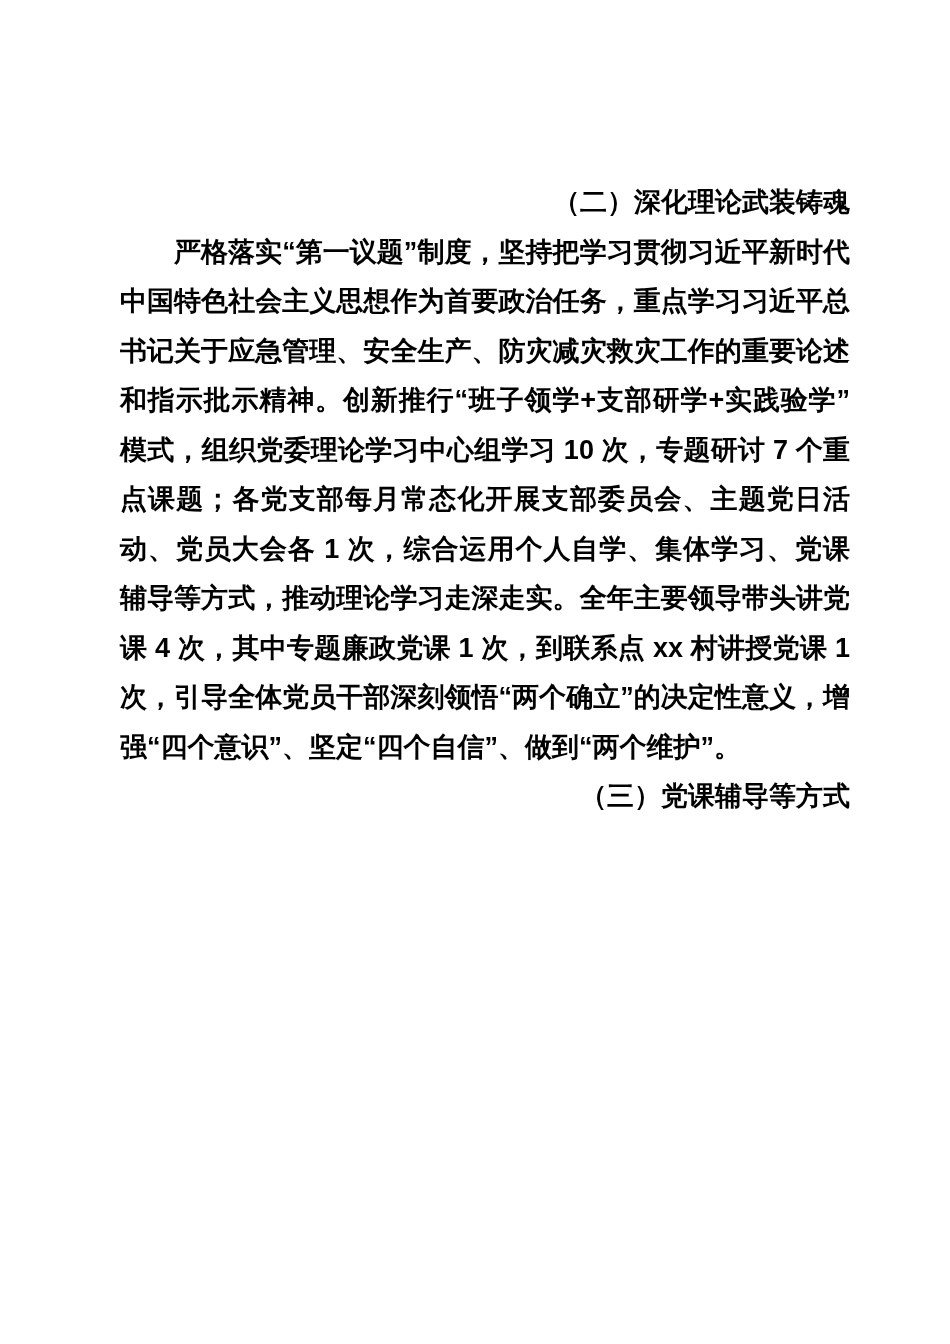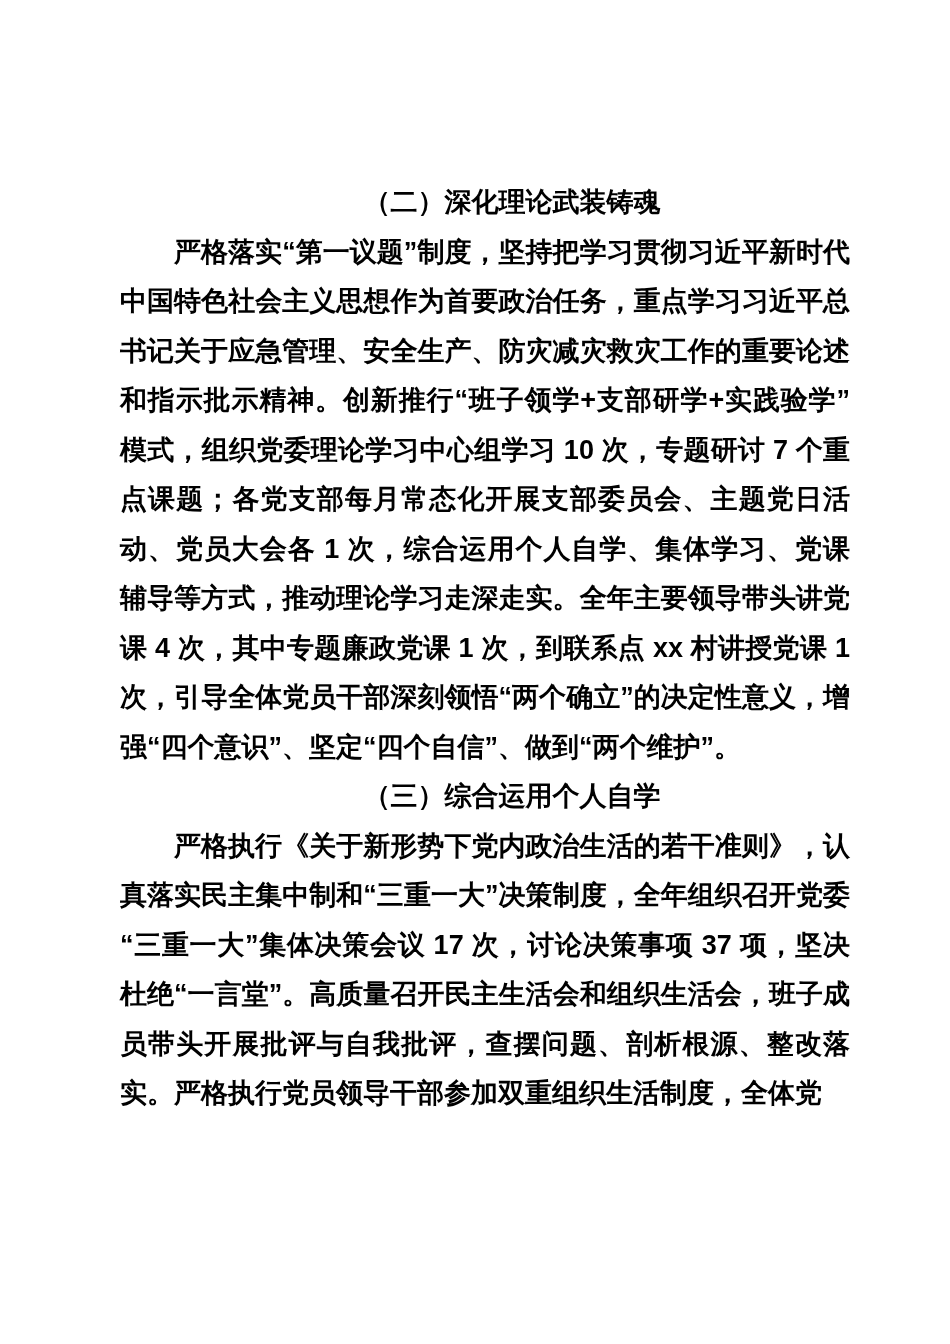--- a/index.html
+++ b/index.html
@@ -36,29 +36,28 @@
   }
   .para.first-indent {
     text-indent: 2em;
     font-weight: bold;
   }
   .para.continuation {
     text-indent: 0;
   }
   .heading {
     font-weight: 700;
-    text-align: center;
+    text-align: right;
     text-indent: 2em;
   }
 </style>
 </head>
 <body>
 
 <main class="page-content">
 
   <h2 class="heading">（二）深化理论武装铸魂</h2>
 
   <p class="para first-indent">严格落实“第一议题”制度，坚持把学习贯彻习近平新时代中国特色社会主义思想作为首要政治任务，重点学习习近平总书记关于应急管理、安全生产、防灾减灾救灾工作的重要论述和指示批示精神。创新推行“班子领学+支部研学+实践验学”模式，组织党委理论学习中心组学习 10 次，专题研讨 7 个重点课题；各党支部每月常态化开展支部委员会、主题党日活动、党员大会各 1 次，综合运用个人自学、集体学习、党课辅导等方式，推动理论学习走深走实。全年主要领导带头讲党课 4 次，其中专题廉政党课 1 次，到联系点 xx 村讲授党课 1 次，引导全体党员干部深刻领悟“两个确立”的决定性意义，增强“四个意识”、坚定“四个自信”、做到“两个维护”。</p>
 
-  <h2 class="heading">（三）综合运用个人自学</h2>
+  <h2 class="heading">（三）党课辅导等方式</h2>
 
-  <p class="para first-indent">严格执行《关于新形势下党内政治生活的若干准则》，认真落实民主集中制和“三重一大”决策制度，全年组织召开党委“三重一大”集体决策会议 17 次，讨论决策事项 37 项，坚决杜绝“一言堂”。高质量召开民主生活会和组织生活会，班子成员带头开展批评与自我批评，查摆问题、剖析根源、整改落实。严格执行党员领导干部参加双重组织生活制度，全体党</p>
 </main>
 
 </body></html>

